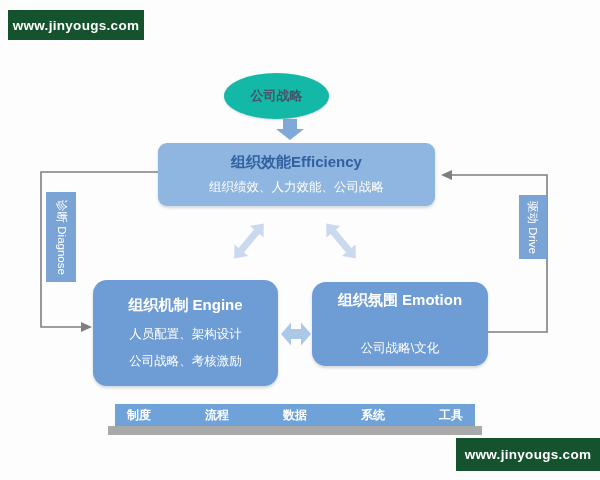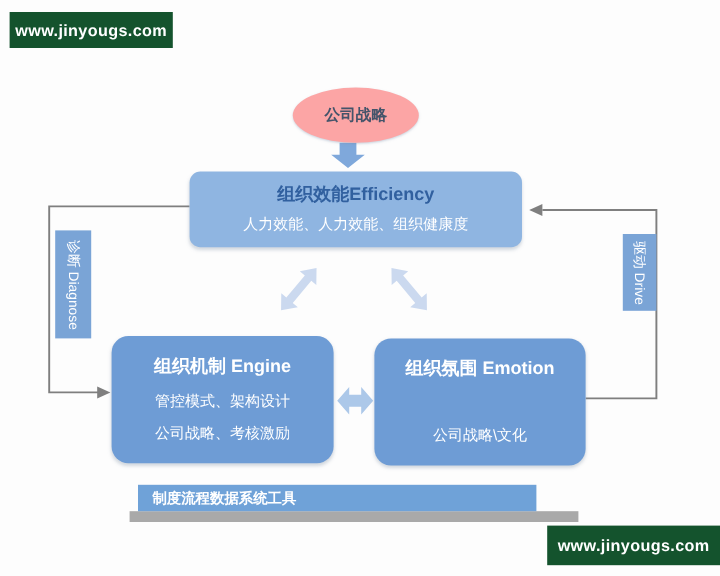--- a/index.html
+++ b/index.html
@@ -22,22 +22,22 @@
     font-weight: bold;
     display: flex; align-items: center; justify-content: center;
     letter-spacing: 0.3px;
     z-index: 3;
   }
   .wm-top { left: 8px; top: 10px; width: 136px; height: 30px; }
   .wm-bottom { left: 456px; top: 438px; width: 144px; height: 33px; }
 
   .ellipse {
     position: absolute;
-    left: 244px; top: 73px; width: 105px; height: 46px;
-    background: #fca5a5;
+    left: 224px; top: 73px; width: 105px; height: 46px;
+    background: #14b8a6;
     border-radius: 50%;
     display: flex; align-items: center; justify-content: center;
     color: #44546A; font-size: 13px; font-weight: bold;
     z-index: 2;
     box-shadow: 0 1px 2px rgba(120,140,170,0.35);
   }
 
   svg.overlay {
     position: absolute; left: 0; top: 0;
     width: 600px; height: 480px;
@@ -64,44 +64,44 @@
   .box-efficiency .subtitle {
     color: #fff; font-size: 12.5px;
   }
   .box-lower {
     background: #6E9CD5;
     border-radius: 14px;
     display: flex; flex-direction: column; align-items: center; justify-content: space-evenly;
     padding: 6px 4px;
   }
   .box-engine { left: 93px; top: 280px; width: 185px; height: 106px; }
-  .box-emotion { left: 312px; top: 282px; width: 176px; height: 106px; gap: 28px; }
+  .box-emotion { left: 312px; top: 282px; width: 176px; height: 84px; gap: 28px; }
   .box-lower .title { font-size: 15px; font-weight: bold; }
   .box-lower .line { font-size: 12.5px; }
 
   .vlabel {
     position: absolute;
     background: #7AA4D6;
     display: flex; align-items: center; justify-content: center;
     z-index: 2;
     overflow: visible;
   }
   .vlabel span {
     transform: rotate(90deg);
     white-space: nowrap;
     color: #fff; font-size: 11.5px;
   }
   .vlabel-diagnose { left: 46px; top: 192px; width: 30px; height: 90px; }
   .vlabel-drive { left: 519px; top: 195px; width: 28px; height: 64px; }
 
   .foundation-bar {
     position: absolute;
-    left: 115px; top: 404px; width: 332px; height: 22px;
+    left: 115px; top: 404px; width: 360px; height: 22px;
     background: #6FA2D8;
-    display: flex; align-items: center; 
+    display: flex; align-items: center; justify-content: space-between;
     padding: 0 12px;
     z-index: 2;
   }
   .foundation-bar .item {
     color: #fff; font-size: 12px; font-weight: bold;
   }
   .foundation-shadow {
     position: absolute;
     left: 108px; top: 426px; width: 374px; height: 9px;
     background: #A9A9A9;
@@ -148,33 +148,33 @@
       <polygon points="-15,0 -5,-11.5 -5,-5 5,-5 5,-11.5 15,0 5,11.5 5,5 -5,5 -5,11.5" fill="#ACC8E9"></polygon>
     </g>
   </svg>
 
   <div class="ellipse">
     <span>公司战略</span>
   </div>
 
   <div class="box box-efficiency">
     <div class="title">组织效能Efficiency</div>
-    <div class="subtitle">人力效能、人力效能、组织健康度</div>
+    <div class="subtitle">组织绩效、人力效能、公司战略</div>
   </div>
 
   <div class="vlabel vlabel-diagnose">
     <span>诊断 Diagnose</span>
   </div>
   <div class="vlabel vlabel-drive">
     <span>驱动 Drive</span>
   </div>
 
   <div class="box box-lower box-engine">
     <div class="title">组织机制 Engine</div>
-    <div class="line">管控模式、架构设计</div>
+    <div class="line">人员配置、架构设计</div>
     <div class="line">公司战略、考核激励</div>
   </div>
 
   <div class="box box-lower box-emotion">
     <div class="title">组织氛围 Emotion</div>
     <div class="line">公司战略\文化</div>
   </div>
 
   <div class="foundation-shadow"></div>
   <div class="foundation-bar">

